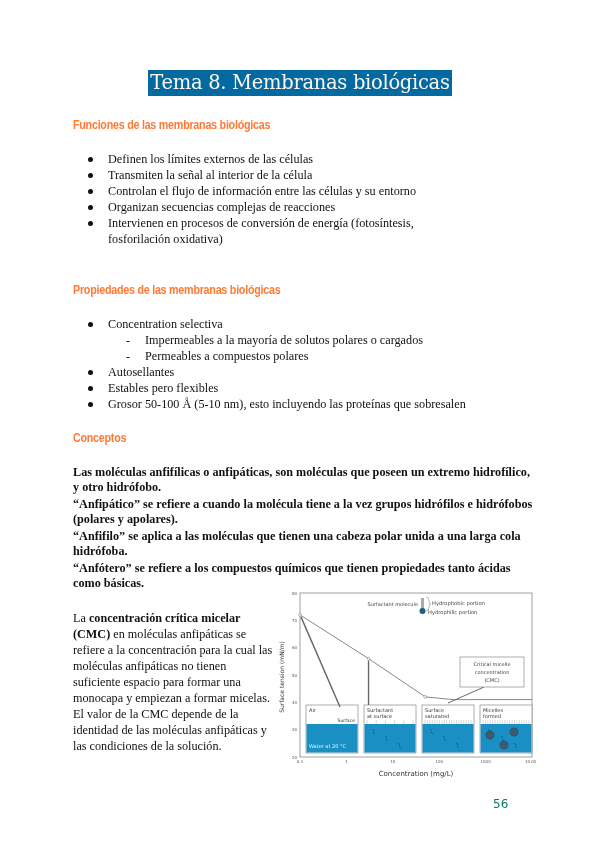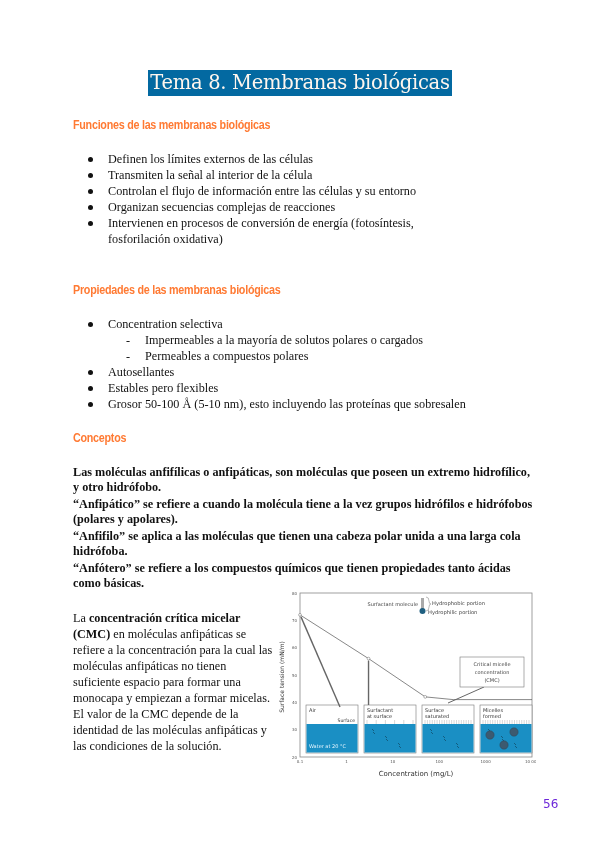--- a/index.html
+++ b/index.html
@@ -14,21 +14,21 @@
   ul.bullets { position: absolute; left: 88px; margin: 0; padding: 0; list-style: none; font-size: 12.2px; line-height: 16px; }
   ul.bullets li { position: relative; padding-left: 20px; width: 400px; }
   ul.bullets li .dot { position: absolute; left: 0; top: 6px; width: 5px; height: 5px; border-radius: 50%; background: #111; }
   ul.sub { list-style: none; margin: 0; padding: 0; }
   ul.sub li { position: relative; padding-left: 37px; }
   ul.sub li .dash { position: absolute; left: 18px; top: 0; }
   .para { position: absolute; left: 73px; width: 460px; font-size: 12.2px; line-height: 15px; font-weight: bold; }
   .cmc-para { position: absolute; left: 73px; top: 610px; width: 200px; font-size: 12.2px; line-height: 16px; }
   .cmc-para b { font-weight: bold; }
   .figure { position: absolute; left: 278px; top: 587px; width: 258px; height: 192px; }
-  .page-number { position: absolute; left: 543px; top: 797px; font-size: 12px; font-family: "DejaVu Sans", sans-serif; color: #6d28d9; }
+  .page-number { position: absolute; left: 493px; top: 797px; font-size: 12px; font-family: "DejaVu Sans", sans-serif; color: #0f766e; }
   svg text { font-family: "DejaVu Sans", sans-serif; }
 </style>
 </head>
 <body>
 
 <div class="page-title">
   <span>Tema 8. Membranas biológicas</span>
 </div>
 
 <div class="section-heading" style="top:118px">Funciones de las membranas biológicas</div>

